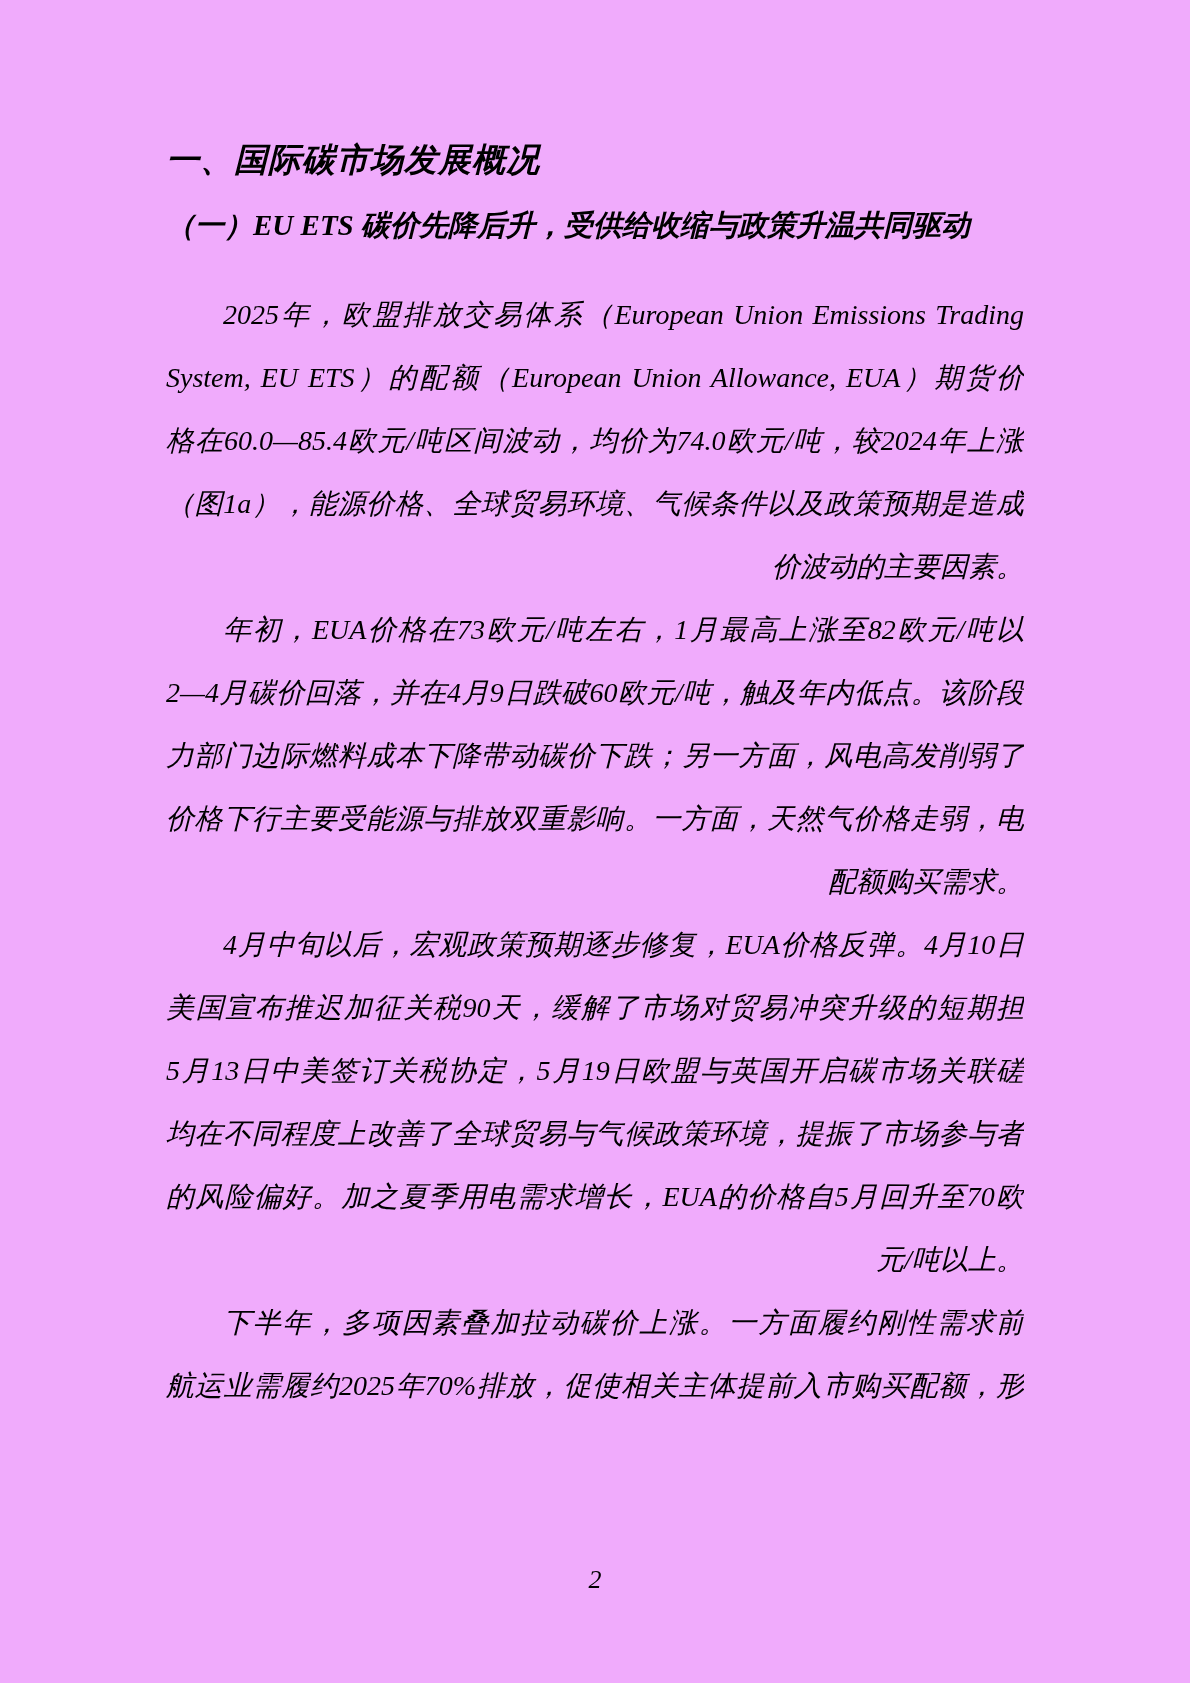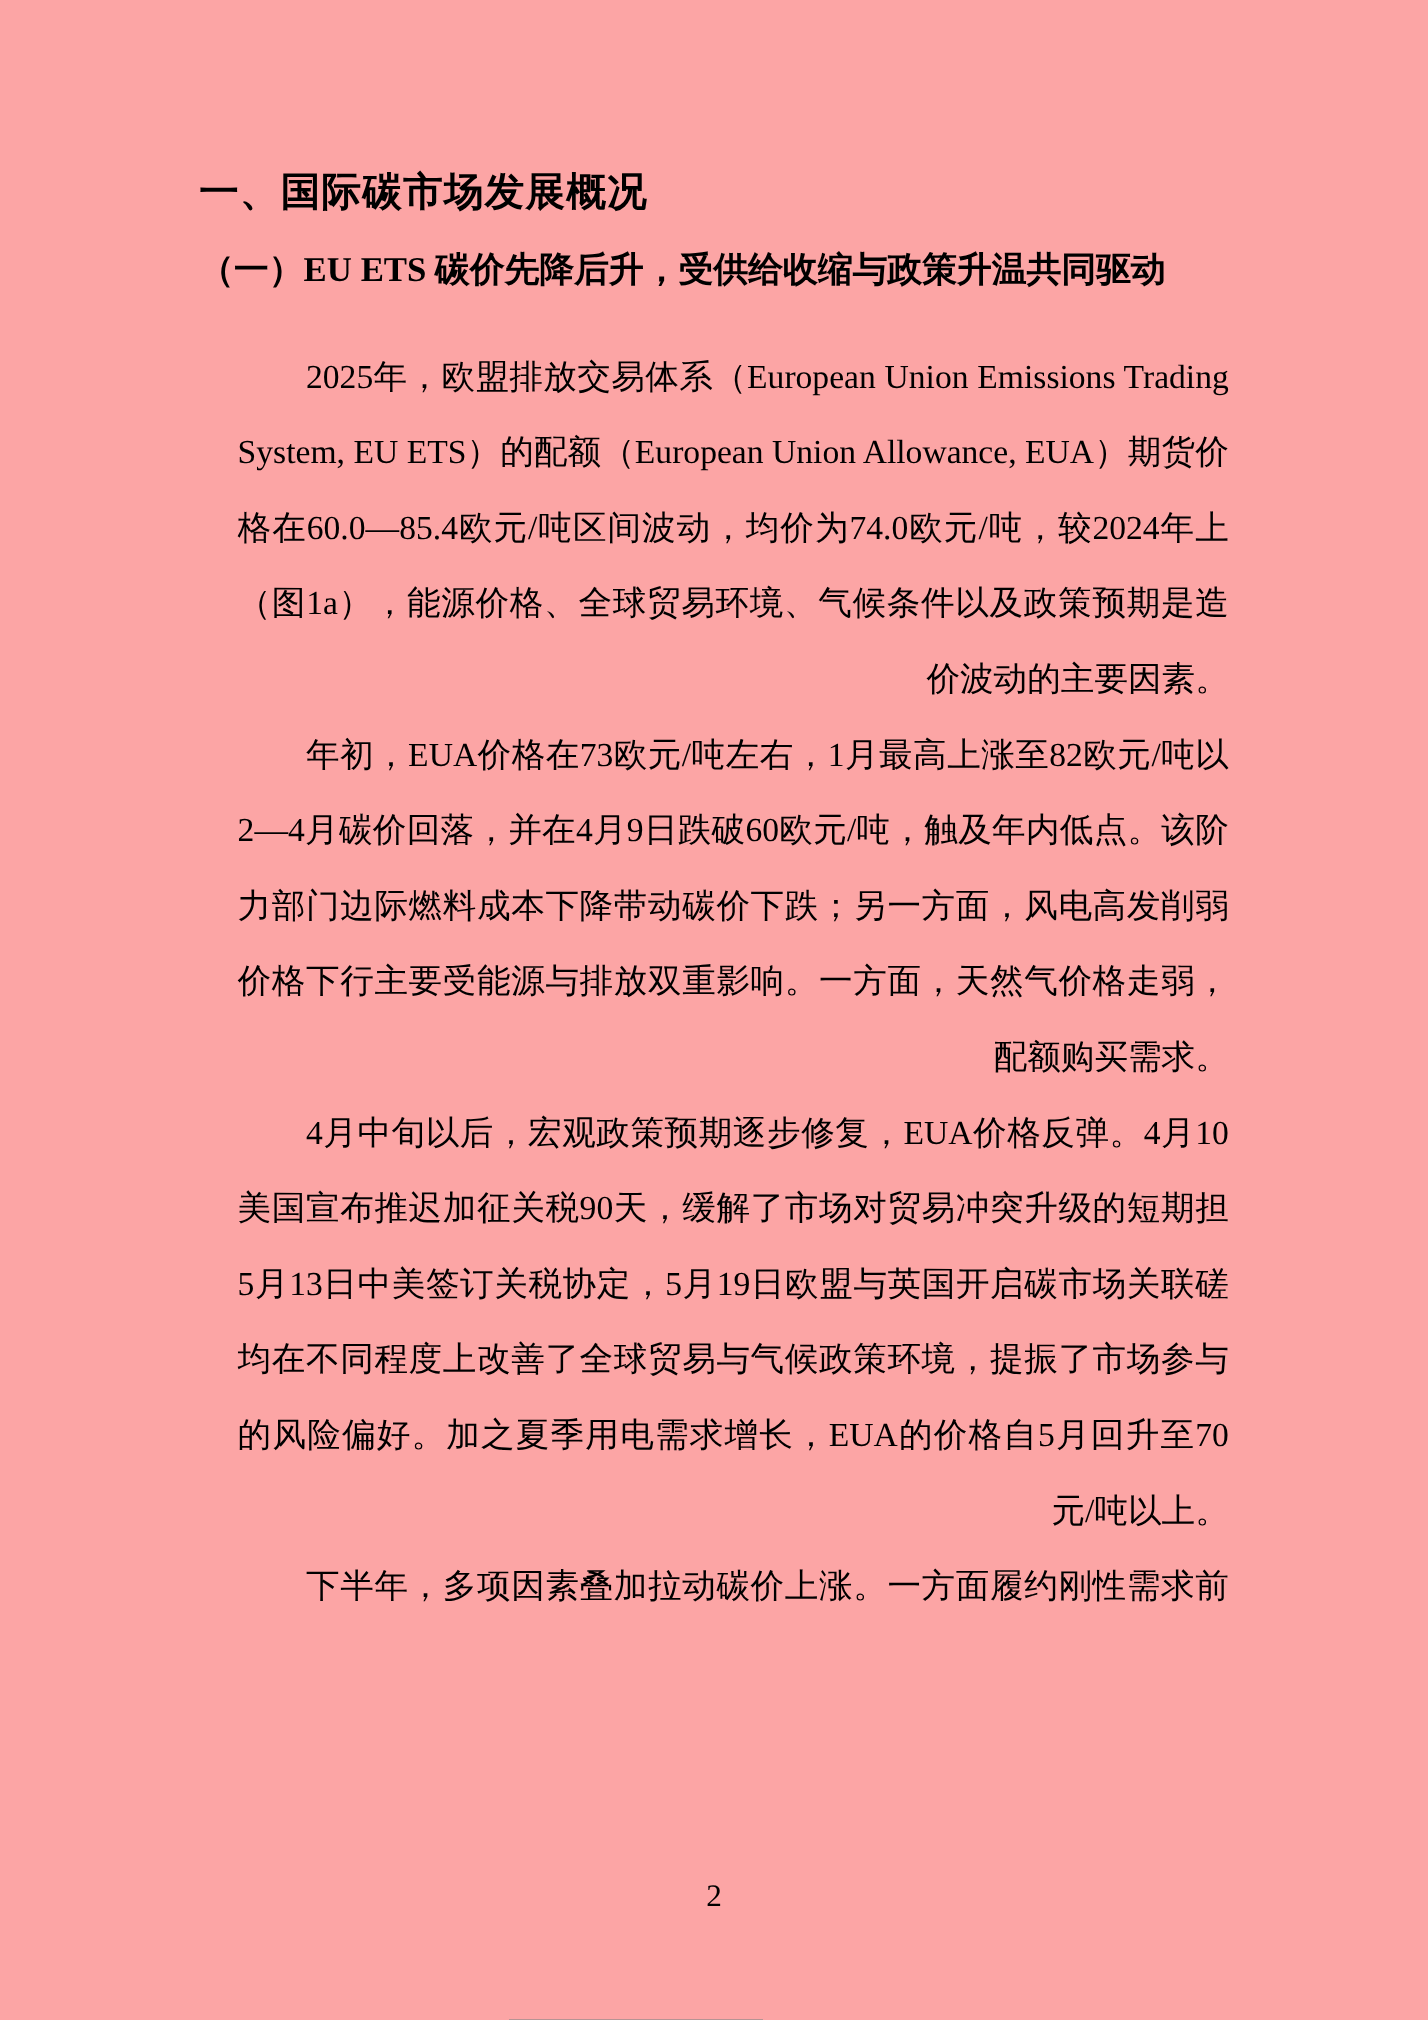--- a/index.html
+++ b/index.html
@@ -2,24 +2,25 @@
 <html><head>
 <meta charset="utf-8">
 <style>
   * { margin: 0; padding: 0; box-sizing: border-box; }
   html, body { background: #888; }
   .page {
     position: relative;
     width: 1190px;
     height: 1683px;
     margin: 0 auto;
-    background: #fca5a5;
+    background: #f0abfc;
     color: #000000;
     font-family: "Liberation Serif", "DejaVu Serif", serif;
     overflow: hidden;
+    font-style: italic;
   }
   .content {
     position: absolute;
     left: 166px;
     top: 138px;
     width: 858px;
   }
   .h1 {
     font-family: "Liberation Sans", "DejaVu Sans", sans-serif;
     font-weight: 900;
@@ -42,21 +43,20 @@
     line-height: 63px;
     overflow: hidden;
     text-align: right;
     white-space: nowrap;
   }
   .line.justify {
     white-space: normal;
     text-align: justify;
     text-align-last: justify;
     text-justify: inter-character;
-    margin-left: 32px;
   }
   .line.indent { padding-left: 57px; }
   .pagenum {
     position: absolute;
     top: 1562px;
     left: 0;
     width: 1190px;
     text-align: center;
     font-size: 26px;
     line-height: 36px;
@@ -80,16 +80,17 @@
         <div class="line justify">力部门边际燃料成本下降带动碳价下跌；另一方面，风电高发削弱了</div>
         <div class="line justify">价格下行主要受能源与排放双重影响。一方面，天然气价格走弱，电</div>
         <div class="line">配额购买需求。</div>
         <div class="line indent justify">4月中旬以后，宏观政策预期逐步修复，EUA价格反弹。4月10日</div>
         <div class="line justify">美国宣布推迟加征关税90天，缓解了市场对贸易冲突升级的短期担忧。</div>
         <div class="line justify">5月13日中美签订关税协定，5月19日欧盟与英国开启碳市场关联磋商，</div>
         <div class="line justify">均在不同程度上改善了全球贸易与气候政策环境，提振了市场参与者</div>
         <div class="line justify">的风险偏好。加之夏季用电需求增长，EUA的价格自5月回升至70欧</div>
         <div class="line">元/吨以上。</div>
         <div class="line indent justify">下半年，多项因素叠加拉动碳价上涨。一方面履约刚性需求前移，</div>
+        <div class="line justify">航运业需履约2025年70%排放，促使相关主体提前入市购买配额，形</div>
       </div>
   </div>
   <div class="pagenum">2</div>
 </div>
 
 </body></html>

